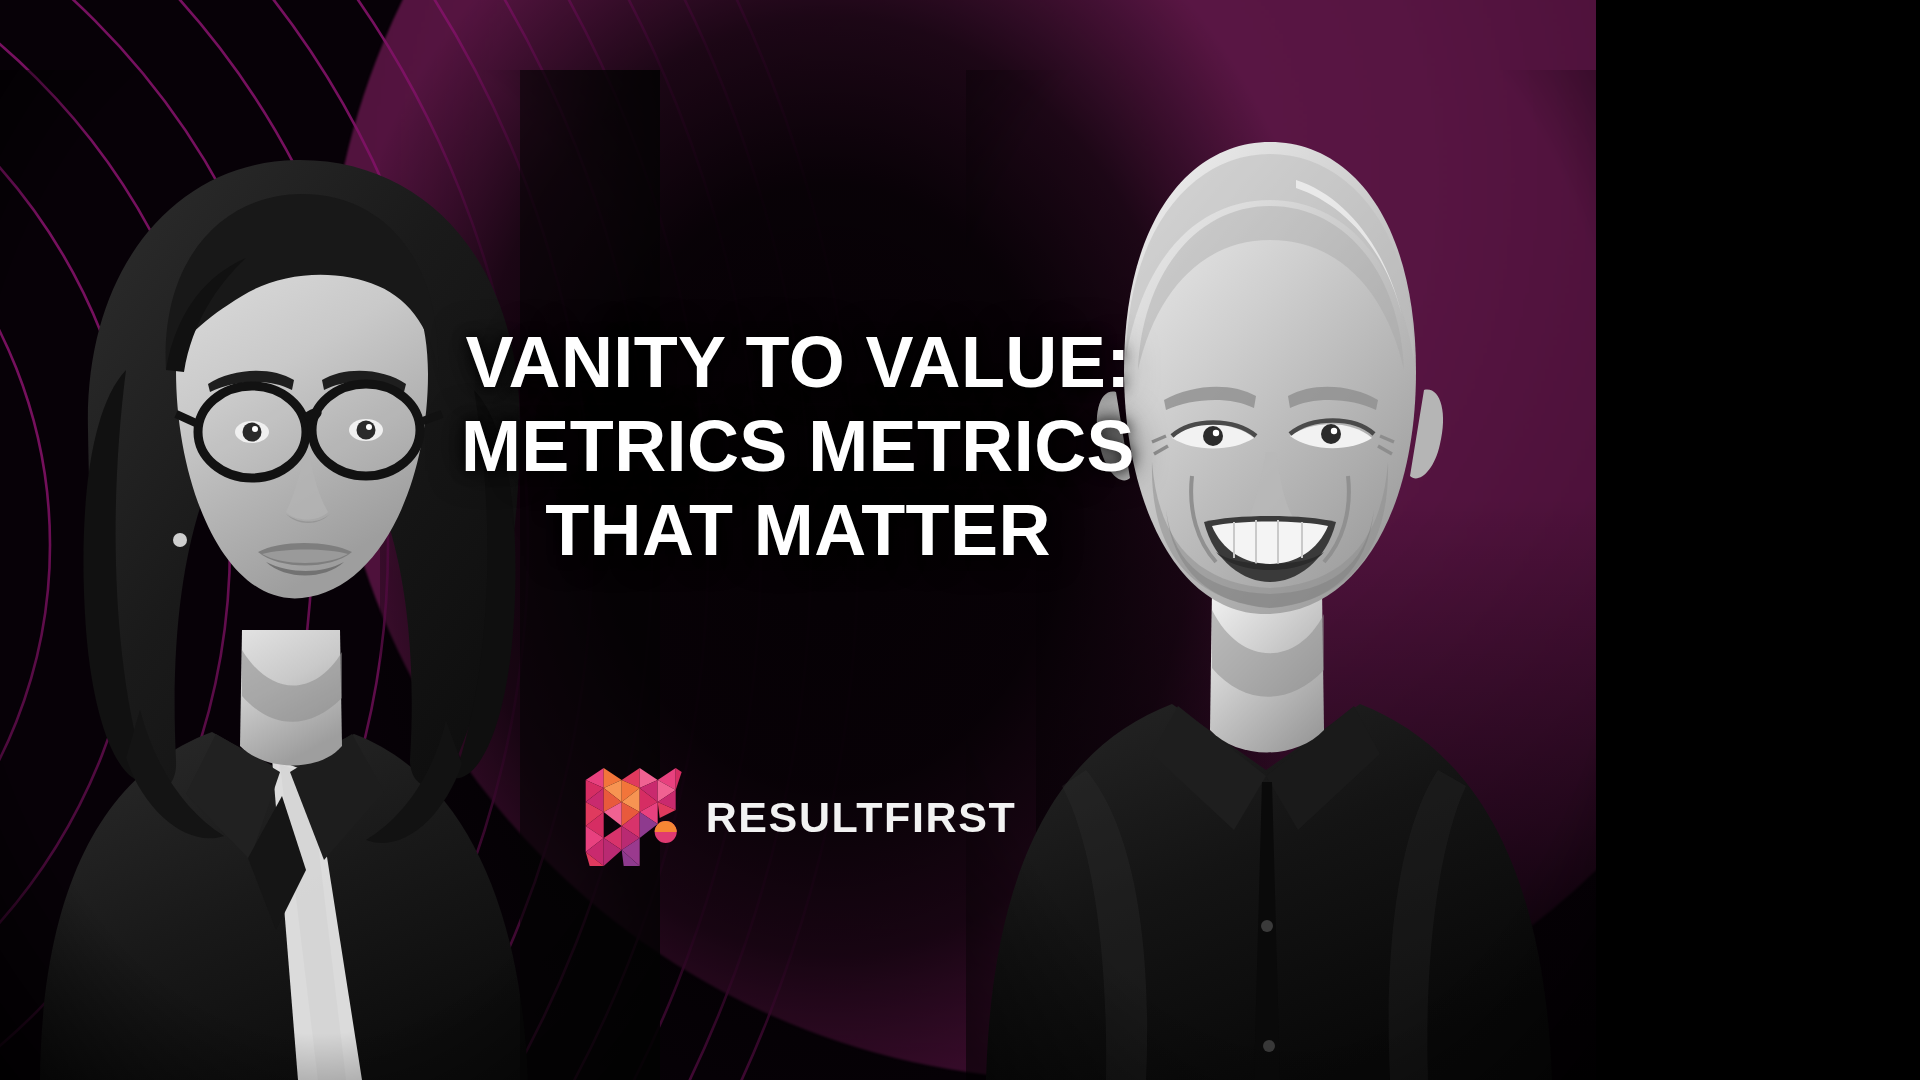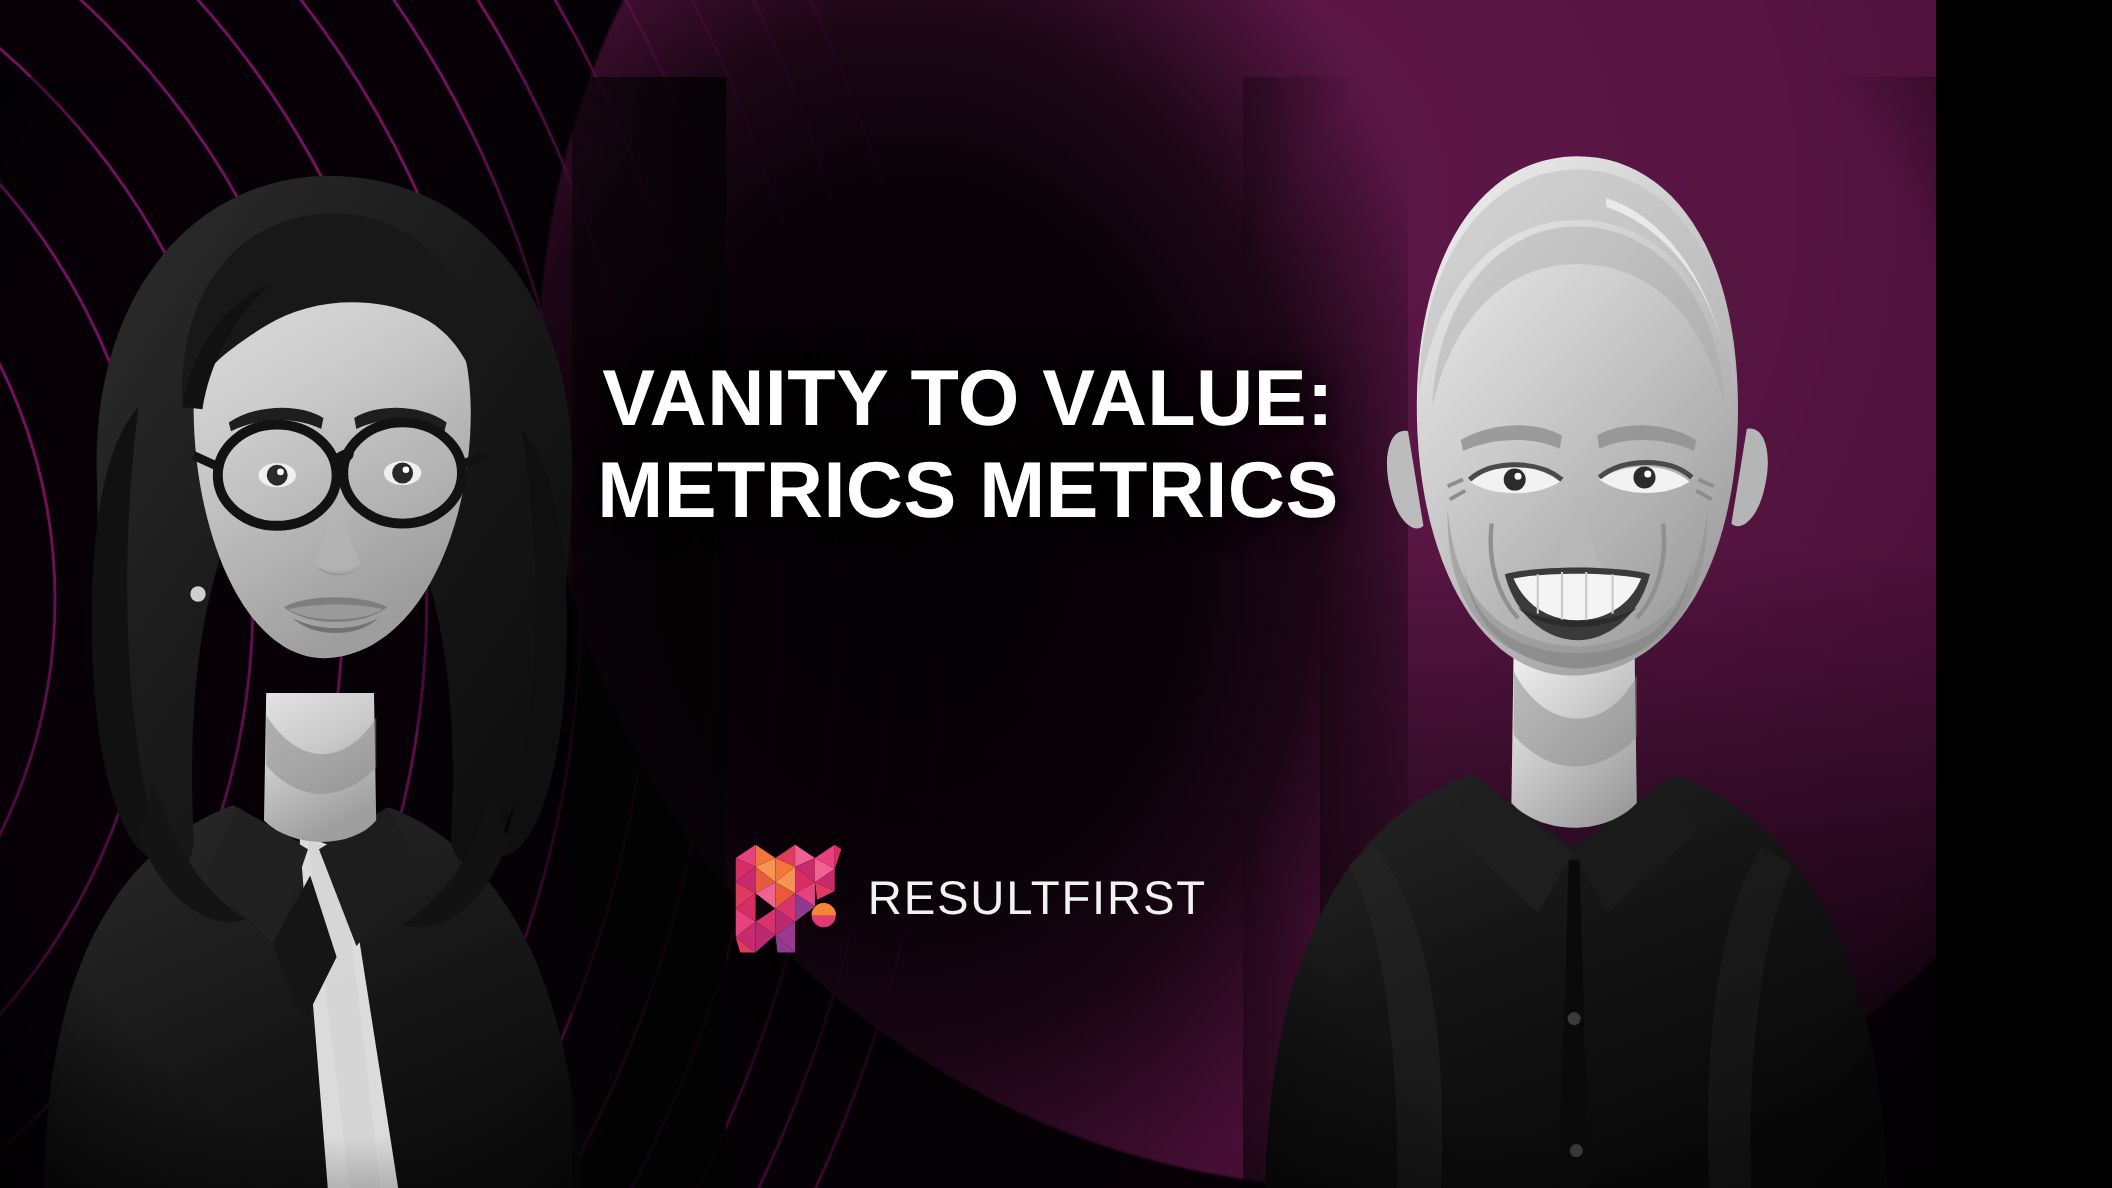--- a/index.html
+++ b/index.html
@@ -6,21 +6,21 @@
     margin: 0;
     padding: 0;
     background: #000;
   }
   body {
     font-family: "Liberation Sans", sans-serif;
   }
 
   #stage {
     position: relative;
-    width: 1760px;
+    width: 1596px;
     height: 1080px;
     overflow: hidden;
     background: #050105;
   }
 
   
   .bg-base {
     position: absolute;
     inset: 0;
     background: #070107;
@@ -129,21 +129,21 @@
   .brand-row {
     display: flex;
     align-items: center;
     justify-content: center;
     gap: 18px;
   }
   .brand-mark { width: 108px; height: 110px; display: block; }
   .brand-word {
     color: #f2f2f2;
     font-family: "Liberation Sans", sans-serif;
-    font-weight: 400;
+    font-weight: 700;
     font-size: 43px;
     letter-spacing: 1.6px;
     line-height: 1;
     white-space: nowrap;
   }
   .speaker-name {
     margin-top: 26px;
     color: #ffffff;
     font-family: "Liberation Sans", sans-serif;
     font-weight: 400;
@@ -349,20 +349,21 @@
       <path d="M226 406 C222 442 232 472 250 492" stroke="#909090" stroke-width="4" fill="none"></path>
       <path d="M382 406 C386 442 376 472 358 492" stroke="#909090" stroke-width="4" fill="none"></path>
 
       <rect x="0" y="0" width="640" height="1010" fill="url(#rFade)"></rect>
     </svg>
   </div>
 
   <div class="headline">
     <span class="line">VANITY TO VALUE:</span>
     <span class="line">METRICS METRICS</span>
+    <span class="line">THAT MATTER</span>
   </div>
 
   <div class="brand">
     <div class="brand-row">
 
       <span class="brand-mark">
         <svg class="brand-mark" viewBox="0 0 108 110" xmlns="http://www.w3.org/2000/svg">
 
           <polygon points="6,18 24,6 24,26" fill="#e8417f"></polygon>
           <polygon points="6,18 24,26 6,40" fill="#d62d63"></polygon>

